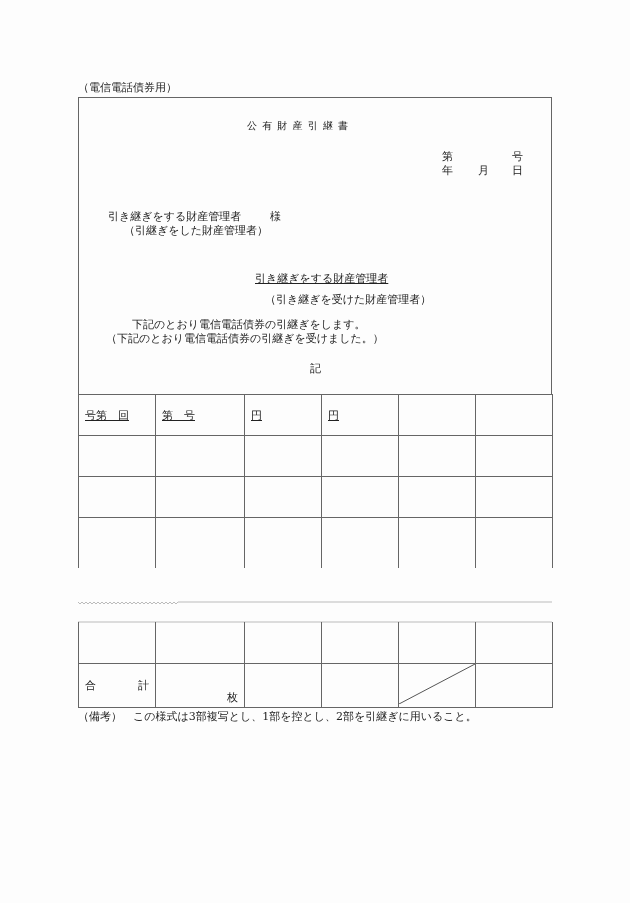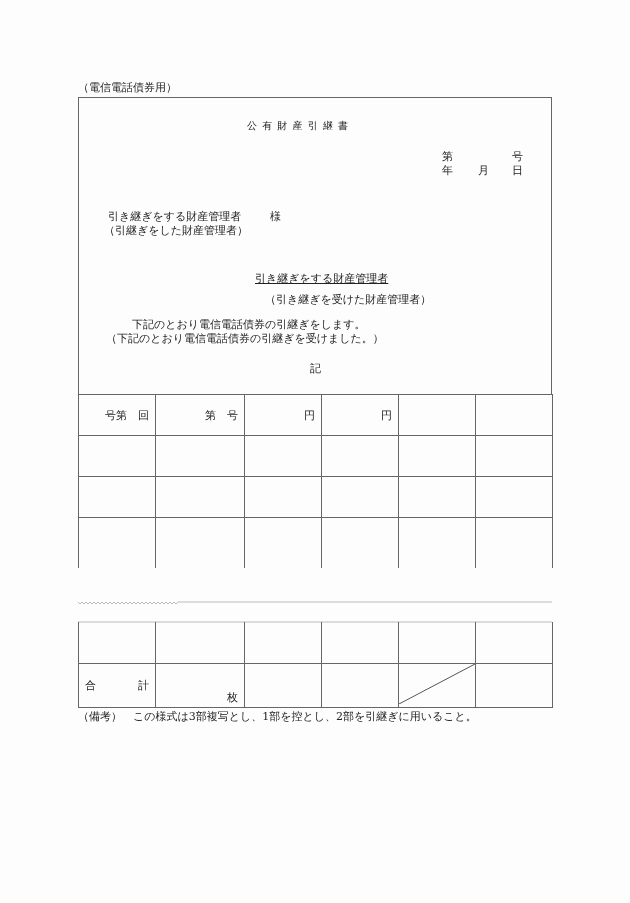--- a/index.html
+++ b/index.html
@@ -5,42 +5,42 @@
   html, body { margin:0; padding:0; }
   body { width:630px; height:903px; background:#fdfdfd; position:relative; overflow:hidden;
          font-family:"DejaVu Serif","Liberation Serif",serif; color:#222; font-size:11px; }
   .abs { position:absolute; white-space:nowrap; }
   .box { position:absolute; left:78px; top:97px; width:474px; height:297px;
          border:1px solid #666; border-bottom:none; box-sizing:border-box; }
   .spaced { letter-spacing:4px; }
   table.grid { position:absolute; left:78px; border-collapse:collapse; table-layout:fixed; }
   table.grid td { border:1px solid #666; padding:0 6px; box-sizing:border-box; vertical-align:middle; font-size:11px; }
   .hdr td { height:41px; text-align:center; }
-  .rowt td { height:41px; vertical-align:top; padding-top:4px; text-align:right; }
+  .rowt td { height:41px; vertical-align:top; padding-top:4px; text-align:left;text-decoration:underline; }
   .wave { position:absolute; left:78px; width:474px; height:4px; }
   .gap { position:absolute; left:70px; width:490px; top:603px; height:17px; background:#fdfdfd; }
 </style>
 </head>
 <body>
 
 <div class="abs" style="left:78px;top:80px;">（電信電話債券用）</div>
 
 <div class="box"></div>
 
 <div class="abs" style="left:247px;top:119px;font-size:10px;letter-spacing:1px;">公 有 財 産 引 継 書</div>
 
 <div class="abs" style="left:442px;top:149px;">第</div>
 <div class="abs" style="left:512px;top:149px;">号</div>
 <div class="abs" style="left:442px;top:163px;">年</div>
 <div class="abs" style="left:478px;top:163px;">月</div>
 <div class="abs" style="left:512px;top:163px;">日</div>
 
 <div class="abs" style="left:108px;top:209px;">引き継ぎをする財産管理者</div>
 <div class="abs" style="left:270px;top:209px;">様</div>
-<div class="abs" style="left:104px;top:223px;font-family:Liberation Mono, monospace;">（引継ぎをした財産管理者）</div>
+<div class="abs" style="left:124px;top:223px;font-family:Liberation Mono, monospace;">（引継ぎをした財産管理者）</div>
 
 <div class="abs" style="left:255px;top:271px;text-decoration:underline;">引き継ぎをする財産管理者</div>
 <div class="abs" style="left:265px;top:292px;">（引き継ぎを受けた財産管理者）</div>
 
 <div class="abs" style="left:96px;top:317px;margin-left:36px;">下記のとおり電信電話債券の引継ぎをします。</div>
 <div class="abs" style="left:106px;top:331px;">（下記のとおり電信電話債券の引継ぎを受けました。）</div>
 
 <div class="abs" style="left:310px;top:361px;">記</div>
 
 <table class="grid" style="top:394px;width:474px;">

